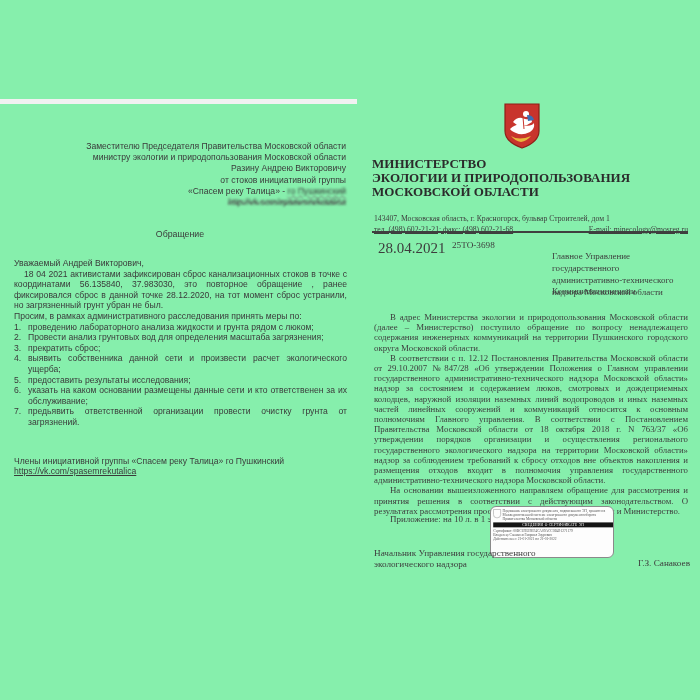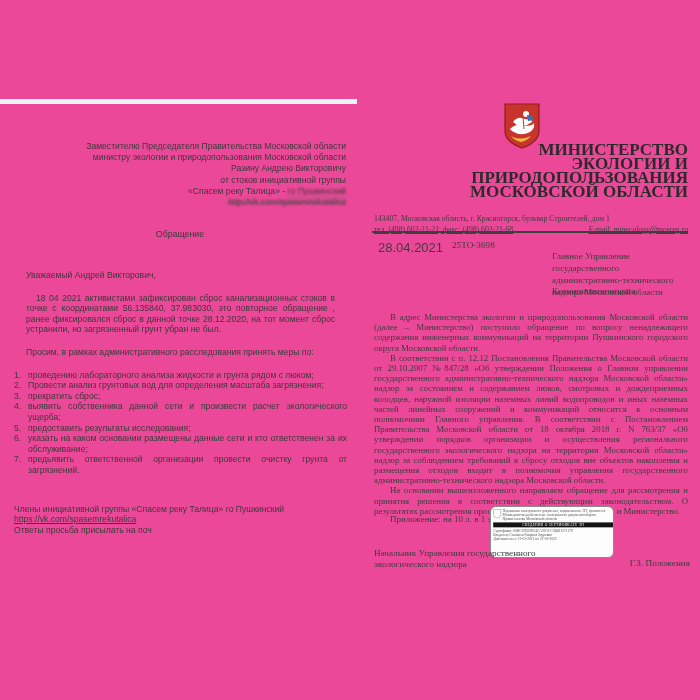--- a/index.html
+++ b/index.html
@@ -1,42 +1,42 @@
 <!DOCTYPE html>
 <html><head>
 <meta charset="utf-8">
 <style>
   html,body{margin:0;padding:0;background:#ffffff;}
-  .canvas{position:relative;width:700px;height:700px;background:#ec4899;overflow:hidden;
+  .canvas{position:relative;width:700px;height:700px;background:#86efac;overflow:hidden;
           font-family:"Liberation Sans",sans-serif;color:#333;}
   
   .gray-band{position:absolute;left:0;top:99px;width:357px;height:5px;background:#f1f1f1;}
   .ldoc-header{position:absolute;left:14px;top:141px;width:332px;text-align:right;font-size:8.6px;line-height:11.2px;color:#3a3a3a;}
   .scribbled{filter:blur(.8px);text-decoration:underline wavy 1px #6b6b6b;}
   .scribbled-heavy{display:inline-block;filter:blur(1.2px);text-decoration:line-through wavy 1px #5a5a5a;transform:skewX(-4deg);}
   .ldoc-title{position:absolute;left:14px;top:229px;width:332px;text-align:center;font-size:8.8px;color:#3a3a3a;}
   .ldoc-body{position:absolute;left:14px;top:258px;width:333px;font-size:8.6px;line-height:10.6px;color:#3a3a3a;}
-  .ldoc-body p{margin:12px;}
+  .ldoc-body p{margin:0;}
   .salutation{margin-bottom:11px;}
   .ldoc-par{ text-align:justify;text-indent:10px;margin-bottom:8px;}
   .list-intro{margin-bottom:1px;}
   .olist{margin:0;}
   .olist .row{display:flex;}
   .olist .num{flex:0 0 14px;}
   .olist .txt{flex:1;text-align:justify;}
   .ldoc-footer{margin-top:28px;}
   .vk-link{color:#3a3a3a;text-decoration:underline;}
   .arms{position:absolute;left:504px;top:103px;width:36px;height:46px;}
-  .ministry{position:absolute;left:372px;top:143px;width:316px;text-align:right;
-            font-family:"Liberation Serif",serif;font-weight:bold;font-size:17px;line-height:14px;color:#2b2b2b;}
+  .ministry{position:absolute;left:372px;top:157px;width:316px;text-align:left;
+            font-family:"Liberation Serif",serif;font-weight:bold;font-size:13px;line-height:14px;color:#2b2b2b;}
   .contact{position:absolute;left:374px;top:206px;width:314px;font-family:"Liberation Serif",serif;
            font-size:7.7px;line-height:10.5px;color:#3d3d3d;margin-top:8px;}
   .contact-row2{display:flex;justify-content:space-between;text-decoration:underline;}
   .rule{position:absolute;left:372px;top:231px;width:316px;height:2px;background:#3f3f3f;}
-  .meta-date{position:absolute;left:378px;top:240px;font-family:Liberation Sans, sans-serif;font-size:13px;color:#3d3d3d;}
+  .meta-date{position:absolute;left:378px;top:240px;font-family:Liberation Serif, serif;font-size:15px;color:#3d3d3d;}
   .meta-num{position:absolute;left:452px;top:240px;font-family:"Liberation Serif",serif;font-size:9.2px;color:#3d3d3d;}
   .addressee{position:absolute;left:552px;top:238px;width:138px;font-family:"Liberation Serif",serif;
              font-size:9px;line-height:12px;color:#3d3d3d;margin-top:12px;}
   .copy-line{position:absolute;left:552px;top:286px;font-family:"Liberation Serif",serif;font-size:9px;
              color:#3d3d3d;filter:blur(.5px);}
   .rdoc-body{position:absolute;left:374px;top:312px;width:314px;font-family:"Liberation Serif",serif;
              font-size:8.8px;line-height:10.2px;color:#3d3d3d;text-align:justify;}
   .rdoc-body p{margin:0;text-indent:16px;}
   .attachment{position:absolute;left:374px;top:514px;font-family:"Liberation Serif",serif;font-size:9px;color:#3d3d3d;text-indent:16px;}
   
@@ -102,21 +102,20 @@
           <span class="txt">указать на каком основании размещены данные сети и кто ответственен за их обслуживание;</span>
         </div>
       <div class="row">
           <span class="num">7.</span>
           <span class="txt">предьявить ответственной организации провести очистку грунта от загрязнений.</span>
         </div>
     </div>
     <div class="ldoc-footer">
       <div>Члены инициативной группы «Спасем реку Талица» го Пушкинский</div>
       <div><a href="#" class="vk-link">https://vk.com/spasemrekutalica</a></div>
-      <div>Ответы просьба присылать на поч</div>
     </div>
   </div>
 
   <div class="arms">
     <svg width="36" height="46" viewBox="0 0 36 46" xmlns="http://www.w3.org/2000/svg">
       <path d="M1 1 h34 v27 q0 11 -17 17 q-17 -6 -17 -17 z" fill="#c8342c" stroke="#8e1f18" stroke-width="1.2"></path>
       <path d="M6 26 q6 -6 13 -4 q8 2 11 -2 q1 6 -4 9 q-8 4 -14 1 q-5 -2 -6 -4 z" fill="#ffffff"></path>
       <path d="M9 19 q4 -5 9 -4 l3 1 q4 1 6 -1 l1 4 -5 3 -10 0 z" fill="#ffffff"></path>
       <circle cx="22" cy="11" r="3" fill="#ffffff"></circle>
       <path d="M23 12 q6 0 7 5 l-6 1 z" fill="#3c6fb4"></path>
@@ -163,15 +162,15 @@
       <div class="stamp-bar">СВЕДЕНИЯ О СЕРТИФИКАТЕ ЭП</div>
       <div class="stamp-cert">
         <div>Сертификат: 00ВС67В39В74СА09АСС0В491271179</div>
         <div>Владелец: Санакоев Гавриил Заурович</div>
         <div>Действителен с 21-01-2021 по 21-01-2022</div>
       </div>
     </div>
   </div>
 
   <div class="sig-title">Начальник Управления государственного экологического надзора</div>
-  <div class="sig-name">Г.З. Положения</div>
+  <div class="sig-name">Г.З. Санакоев</div>
 
 </div>
 
 </body></html>

